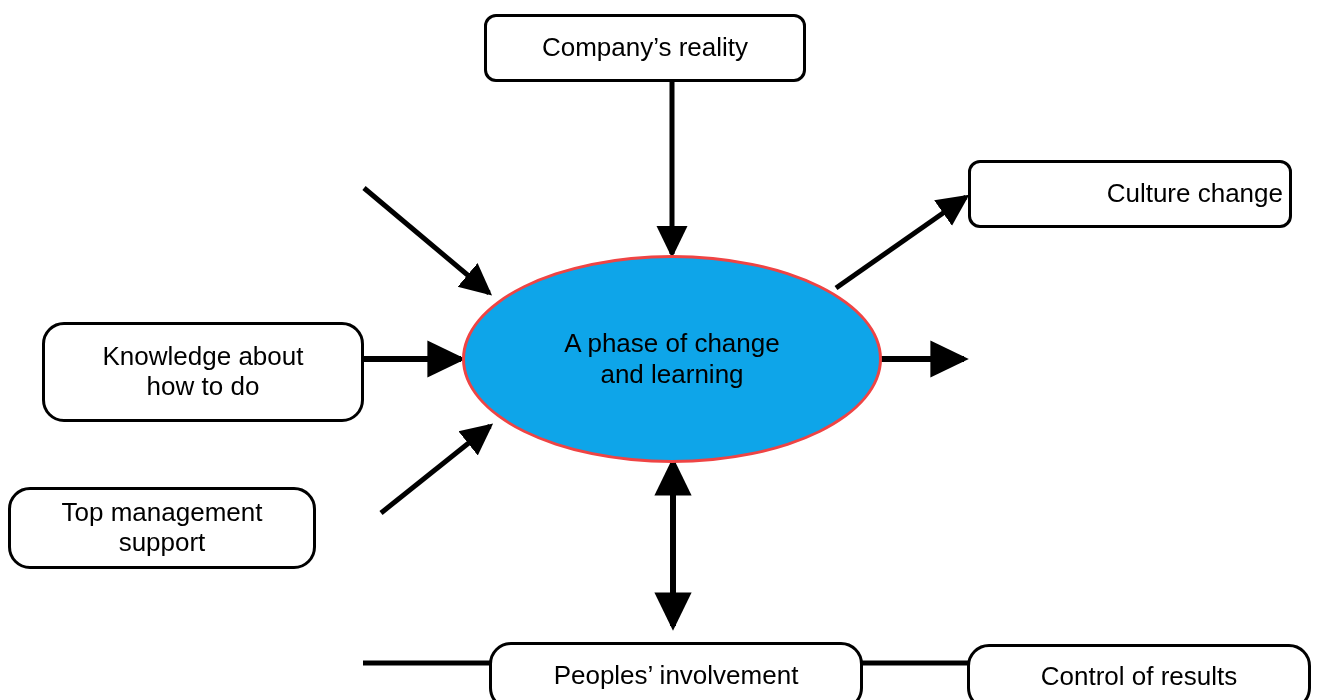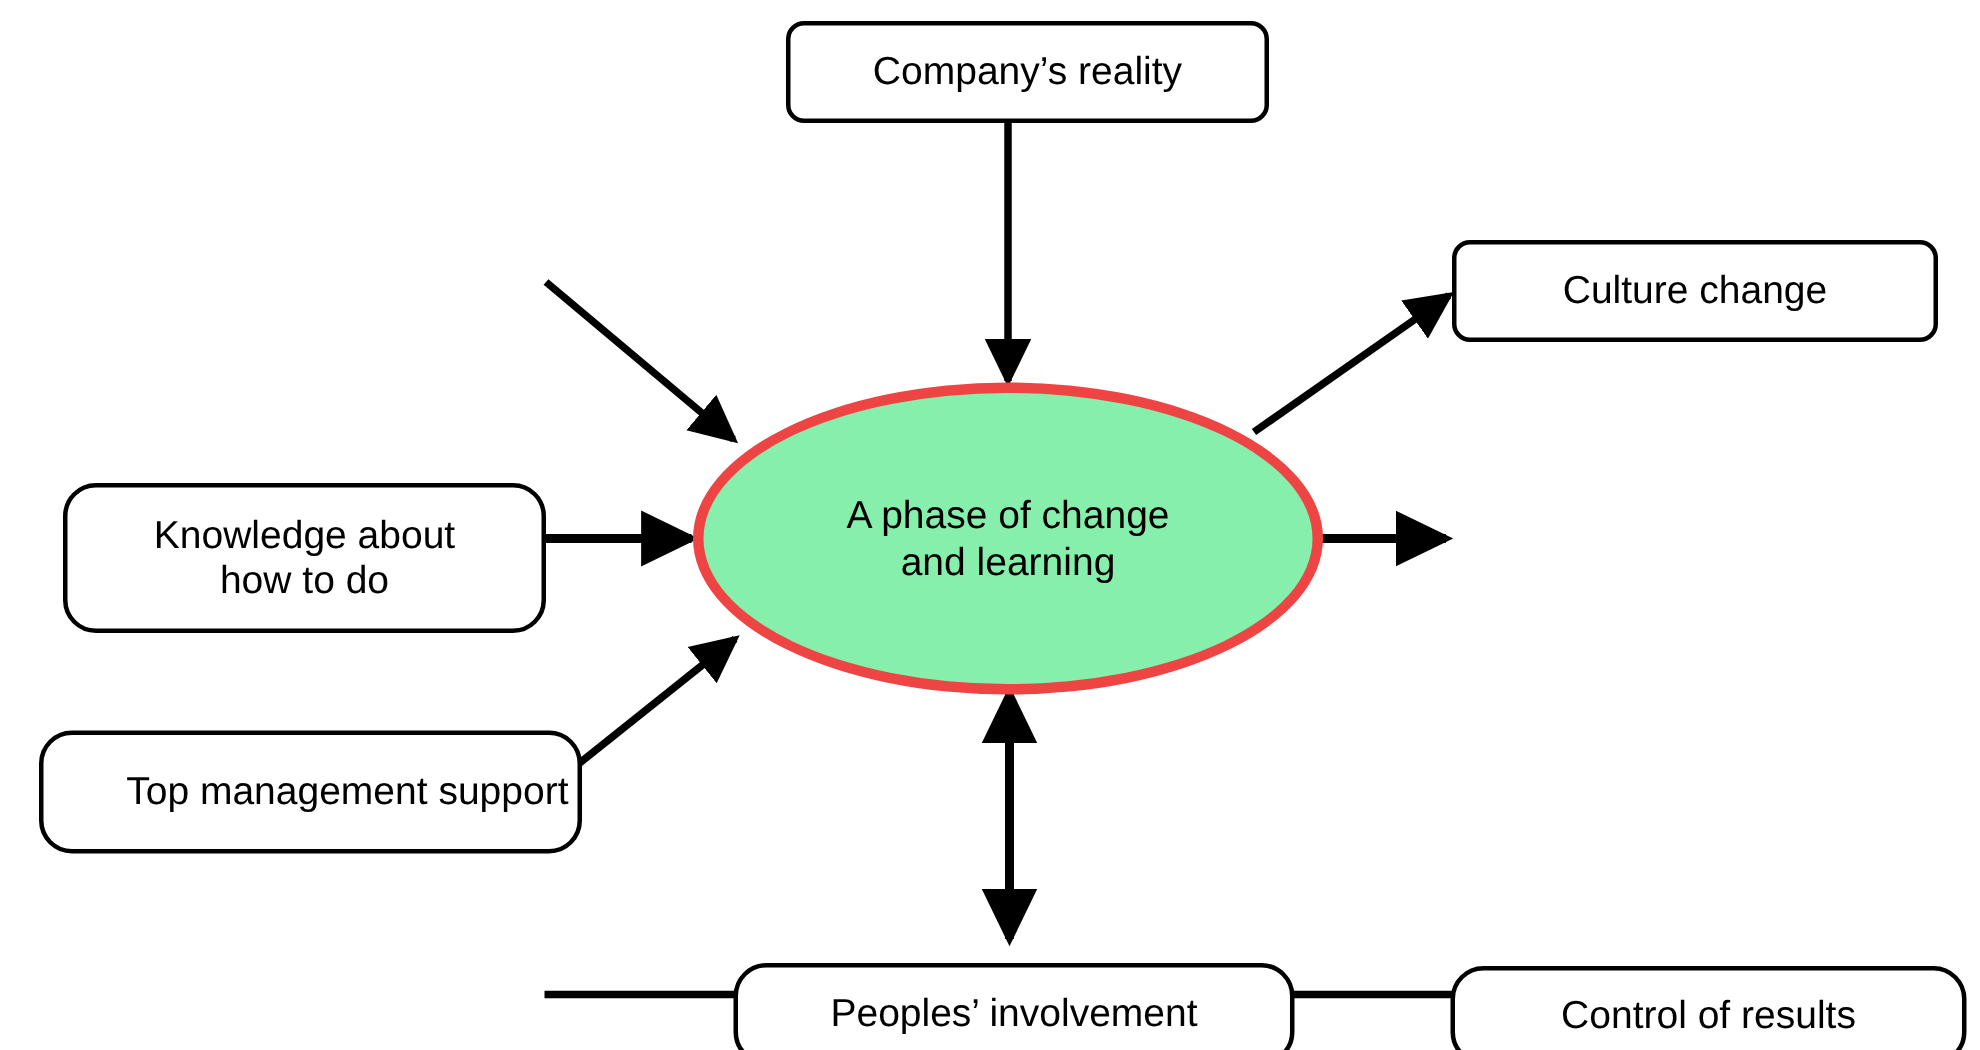--- a/index.html
+++ b/index.html
@@ -37,23 +37,23 @@
     font-size: 26px;
     line-height: 1.15;
     z-index: 5;
   }
   .node.rounded { border-radius: 12px; }
   .node.rounded-lg { border-radius: 22px; margin-top: 15px; }
   .node-label { display: block; white-space: pre-line; padding: 0 6px; }
   .ellipse-node {
     position: absolute;
     box-sizing: border-box;
-    border: 7px solid #ef4444;
+    border: 3px solid #ef4444;
     border-radius: 50%;
-    background: #86efac;
+    background: #0ea5e9;
     display: flex;
     align-items: center;
     justify-content: center;
     text-align: center;
     color: #000000;
     font-size: 26px;
     line-height: 1.2;
     z-index: 5;
   }
 </style>
@@ -89,35 +89,35 @@
     <line x1="363" y1="663" x2="491" y2="663" stroke="#000000" stroke-width="5"></line>
 
     <line x1="862" y1="663" x2="969" y2="663" stroke="#000000" stroke-width="5"></line>
   </svg>
 
   <div class="ellipse-node" id="node-center" style="left:462px; top:255px; width:420px; height:208px;">
     <span class="node-label">A phase of change
 and learning</span>
   </div>
 
-  <div class="node rounded" id="node-companys-reality" style="left:524px; top:14px; width:322px; height:68px;">
+  <div class="node rounded" id="node-companys-reality" style="left:484px; top:14px; width:322px; height:68px;">
     <span class="node-label">Company’s reality</span>
   </div>
 
 
   <div class="node rounded-lg" id="node-knowledge-about" style="left:42px; top:307px; width:322px; height:100px;">
     <span class="node-label">Knowledge about
 how to do</span>
   </div>
 
-  <div class="node rounded-lg" id="node-top-management-support" style="left:26px; top:472px; width:362px; height:82px;justify-content:flex-end;">
+  <div class="node rounded-lg" id="node-top-management-support" style="left:8px; top:472px; width:308px; height:82px;justify-content:flex-end;">
     <span class="node-label">Top management support</span>
   </div>
 
-  <div class="node rounded" id="node-culture-change" style="left:968px; top:160px; width:324px; height:68px;">
+  <div class="node rounded" id="node-culture-change" style="left:968px; top:160px; width:324px; height:68px;justify-content:flex-end;">
     <span class="node-label">Culture change</span>
   </div>
 
 
 
   <div class="node rounded-lg" id="node-peoples-involvement" style="left:489px; top:627px; width:374px; height:68px;">
     <span class="node-label">Peoples’ involvement</span>
   </div>
 
   <div class="node rounded-lg" id="node-control-of-results" style="left:967px; top:629px; width:344px; height:66px;text-align:center;">

